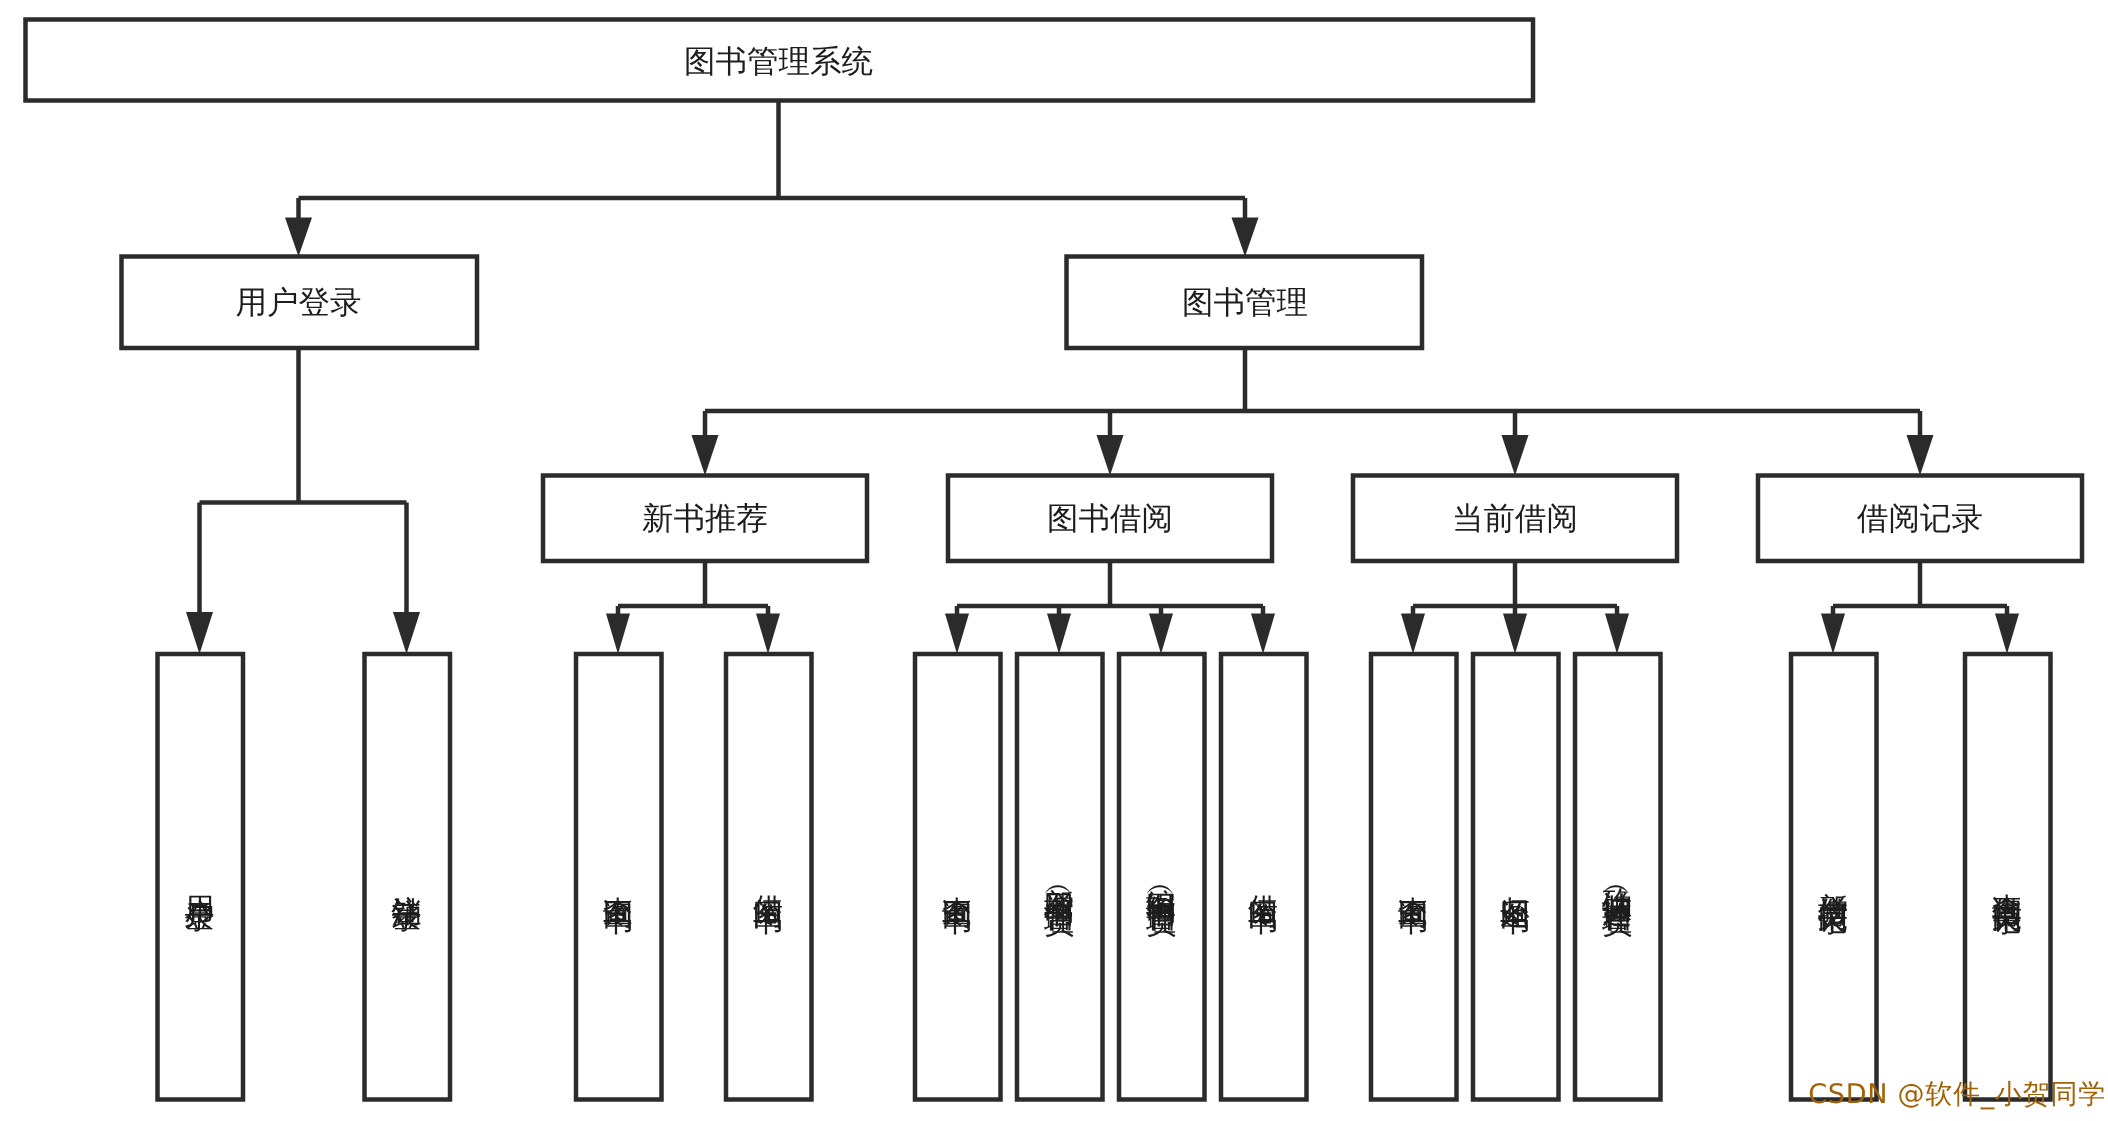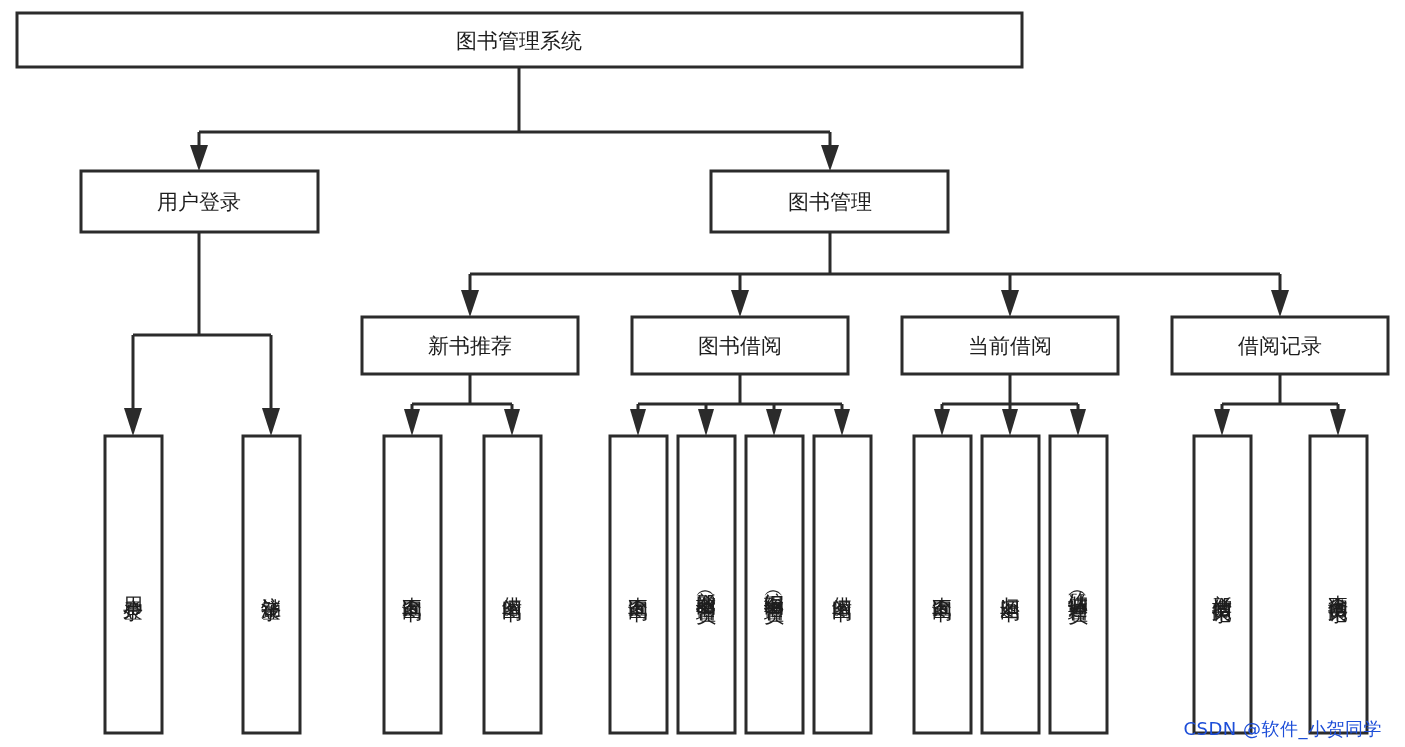--- a/index.html
+++ b/index.html
@@ -60,25 +60,25 @@
     line-height: 1;
     display: flex;
     align-items: center;
     justify-content: center;
     text-align: center;
     white-space: nowrap;
     pointer-events: none;
   }
   .watermark {
     position: absolute;
-    right: 23px;
+    right: 1px;
     bottom: 6px;
     font-family: "DejaVu Sans", "Liberation Sans", sans-serif;
     font-size: 18px;
-    color: #1d4ed8;
+    color: #a16207;
     white-space: nowrap;
     letter-spacing: 0.5px;
   }
 </style>
 </head>
 <body>
 
 <div id="diagram-root">
 
   <svg class="flowchart" viewBox="0 0 1405 747" xmlns="http://www.w3.org/2000/svg">

